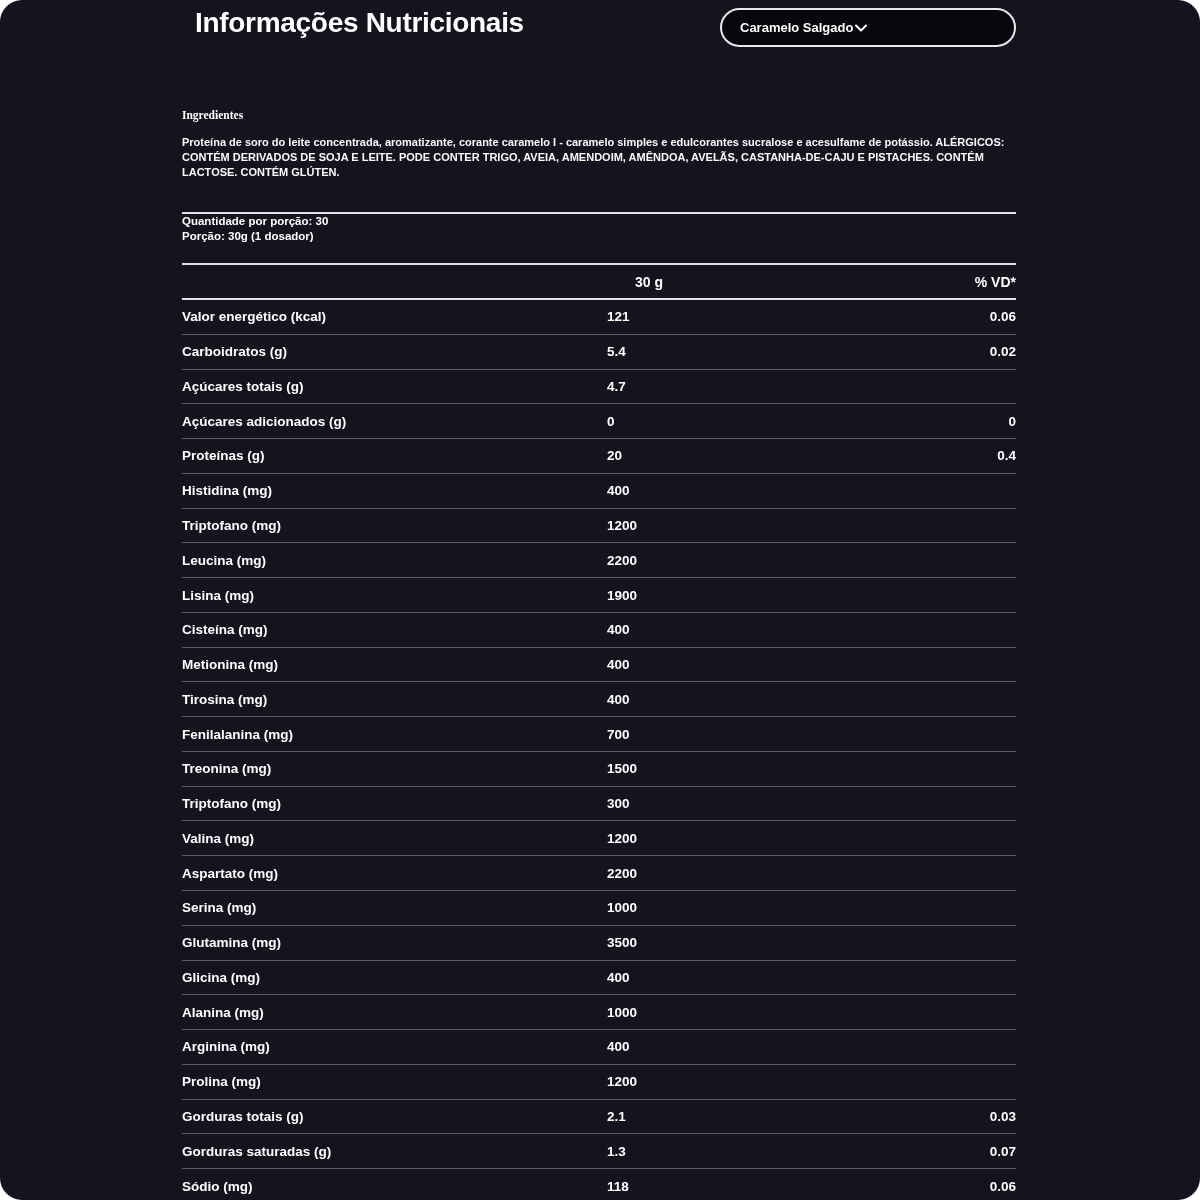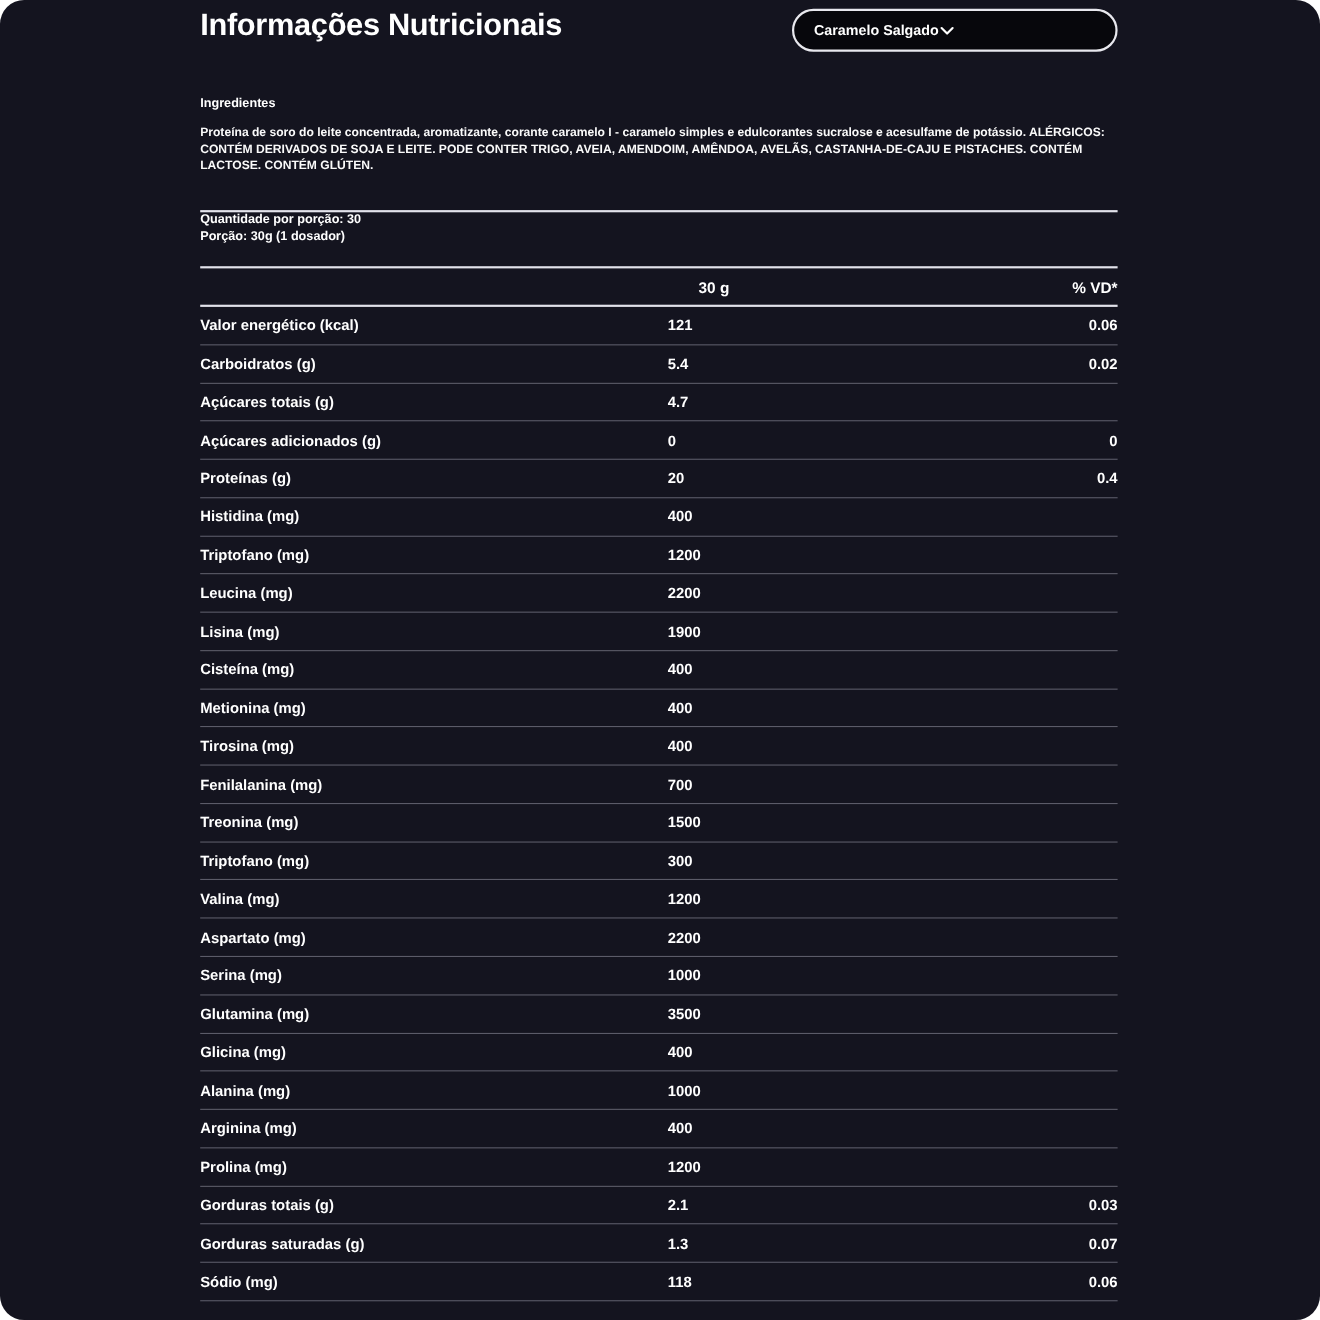--- a/index.html
+++ b/index.html
@@ -18,39 +18,40 @@
   }
   .content {
     position: absolute;
     left: 182px; top: 0;
     width: 834px;
   }
   
   .header-row {
     display: flex; justify-content: space-between; align-items: flex-start;
     margin-top: 7px;
+    margin-left: 13px;
   }
   .title {
     font-size: 28px; font-weight: 800; color: #ffffff;
     letter-spacing: -0.3px; line-height: 32px;
   }
   .flavor-select {
     width: 296px; height: 39px; box-sizing: border-box;
     border: 2px solid #e8e8ee; border-radius: 20px;
     background: #07070c;
     display: flex; align-items: center; justify-content: flex-start;
     padding: 0 14px 0 18px;
     color: #ffffff; font-size: 13px; font-weight: 700;
     cursor: pointer; margin-top: 1px;
   }
   .chevron { display: flex; align-items: center; }
   
   .ing-heading {
-    margin-top: 41px;
-    font-size: 11.5px; font-weight: 700; color: #ffffff;
+    margin-top: 62px;
+    font-size: 11.5px; font-weight: 700; color: #ffffff; font-family: Liberation Serif, serif;
   }
   .ing-body {
     margin-top: 14px;
     font-size: 11px; font-weight: 700; color: #fafafa;
     line-height: 15px;
   }
   
   .divider { height: 2px; background: #e2e2ea; }
   .divider-1 { margin-top: 32px; }
   .divider-2 { margin-top: 19px; }

